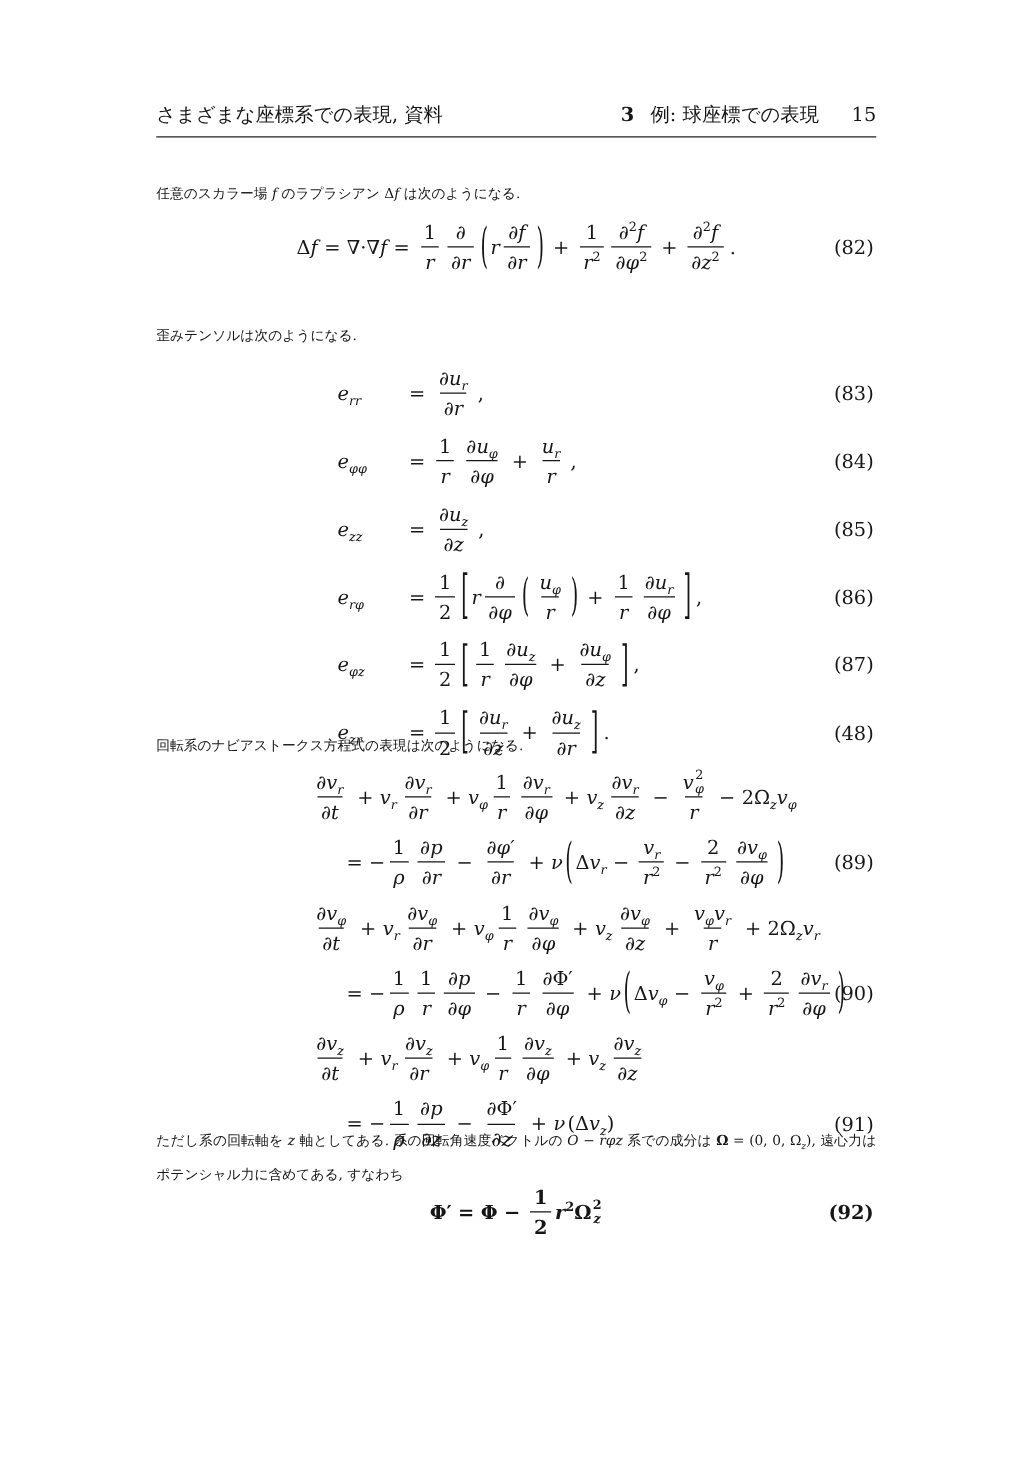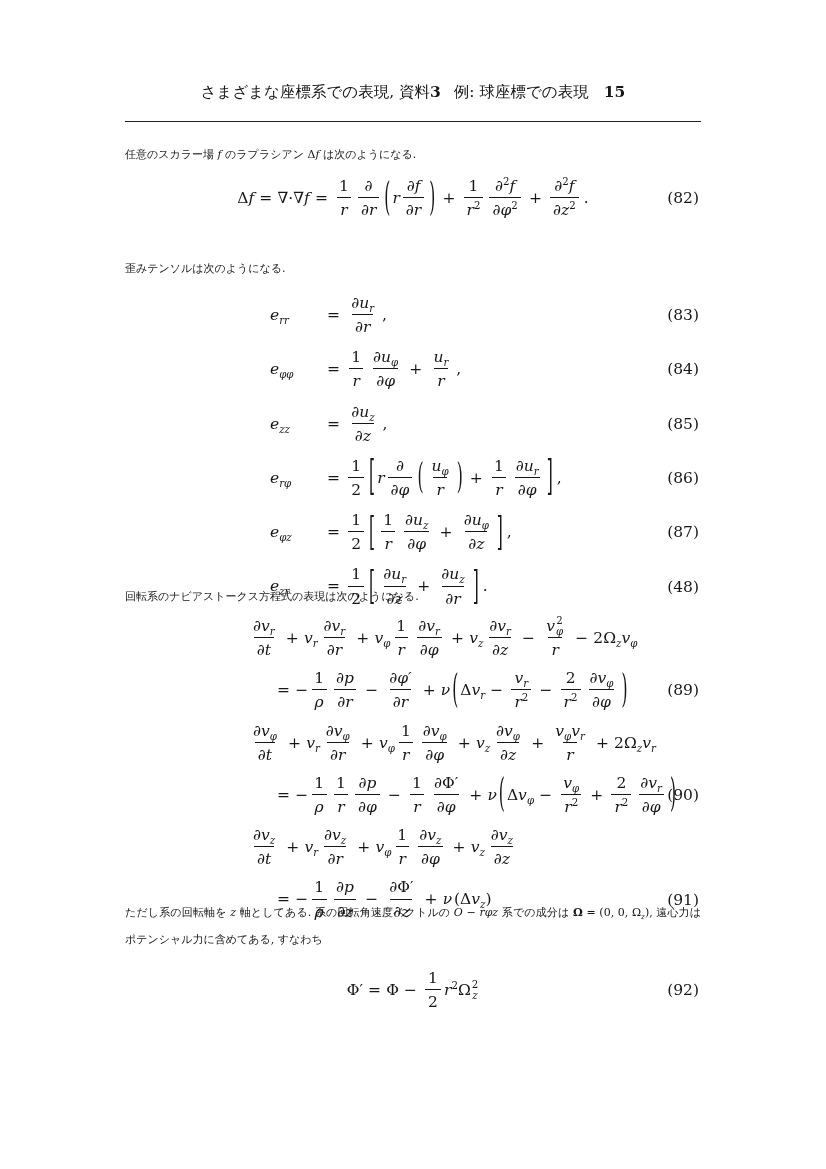--- a/index.html
+++ b/index.html
@@ -1,36 +1,36 @@
 <!DOCTYPE html>
 <html><head>
 <meta charset="utf-8">
 <style>
   html,body{margin:0;padding:0;background:#e8e8e8;}
   .page{position:relative;width:826px;height:1169px;background:#ffffff;color:#161616;
         font-family:"DejaVu Serif","Liberation Serif",serif;overflow:hidden;margin:0 auto;}
   .content{position:absolute;left:125px;width:576px;top:0;height:100%;}
 
   
-  .hdr{position:absolute;top:82px;left:0;width:100%;display:flex;justify-content:center;
-       align-items:baseline;font-size:15.5px;padding-bottom:18px;border-bottom:1.4px solid #222;}
+  .hdr{position:absolute;top:82px;left:0;width:100%;display:flex;justify-content:space-between;
+       align-items:baseline;font-size:15.5px;padding-bottom:6px;border-bottom:1.4px solid #222;}
   .hright{display:flex;align-items:baseline;}
   .secno{font-weight:bold;margin-right:13px;}
-  .pgno{font-weight:bold;margin-left:15px;}
+  .pgno{font-weight:normal;margin-left:26px;}
   .ftr{position:absolute;top:1057px;left:0;width:100%;border-top:1.4px solid #222;
        padding-top:9px;display:flex;justify-content:space-between;font-size:15px;}
 
   
   .para{position:absolute;left:0;width:100%;margin:0;font-size:11px;line-height:27px;
         text-align:justify;}
   #p1{top:141px;} #p2{top:255px;} #p3{top:583px;} #p4{top:899px;} #p5{top:1011px;}
 
   
   .eqblock{position:absolute;left:0;width:100%;font-size:15.5px;}
-  #eq82{top:176px;} #strain{top:293px;} #ns{top:616px;} #eq92{top:968px;}
+  #eq82{top:176px;} #strain{top:293px;} #ns{top:616px;} #eq92{top:948px;font-weight:bold;}
   .eqline{display:flex;align-items:center;position:relative;}
   #strain .eqline{margin-bottom:10px;}
   #ns .eqline{margin-bottom:8px;}
   .ctr{justify-content:center;}
   .ind{flex:none;}
   .lhscol{flex:none;display:flex;align-items:center;justify-content:flex-start;width:48px;margin-right:4px;}
   .eqno{position:absolute;right:2px;top:50%;transform:translateY(-50%);font-style:normal;}
 
   
   .run{display:inline-block;height:1.3em;line-height:1.3em;white-space:nowrap;}

